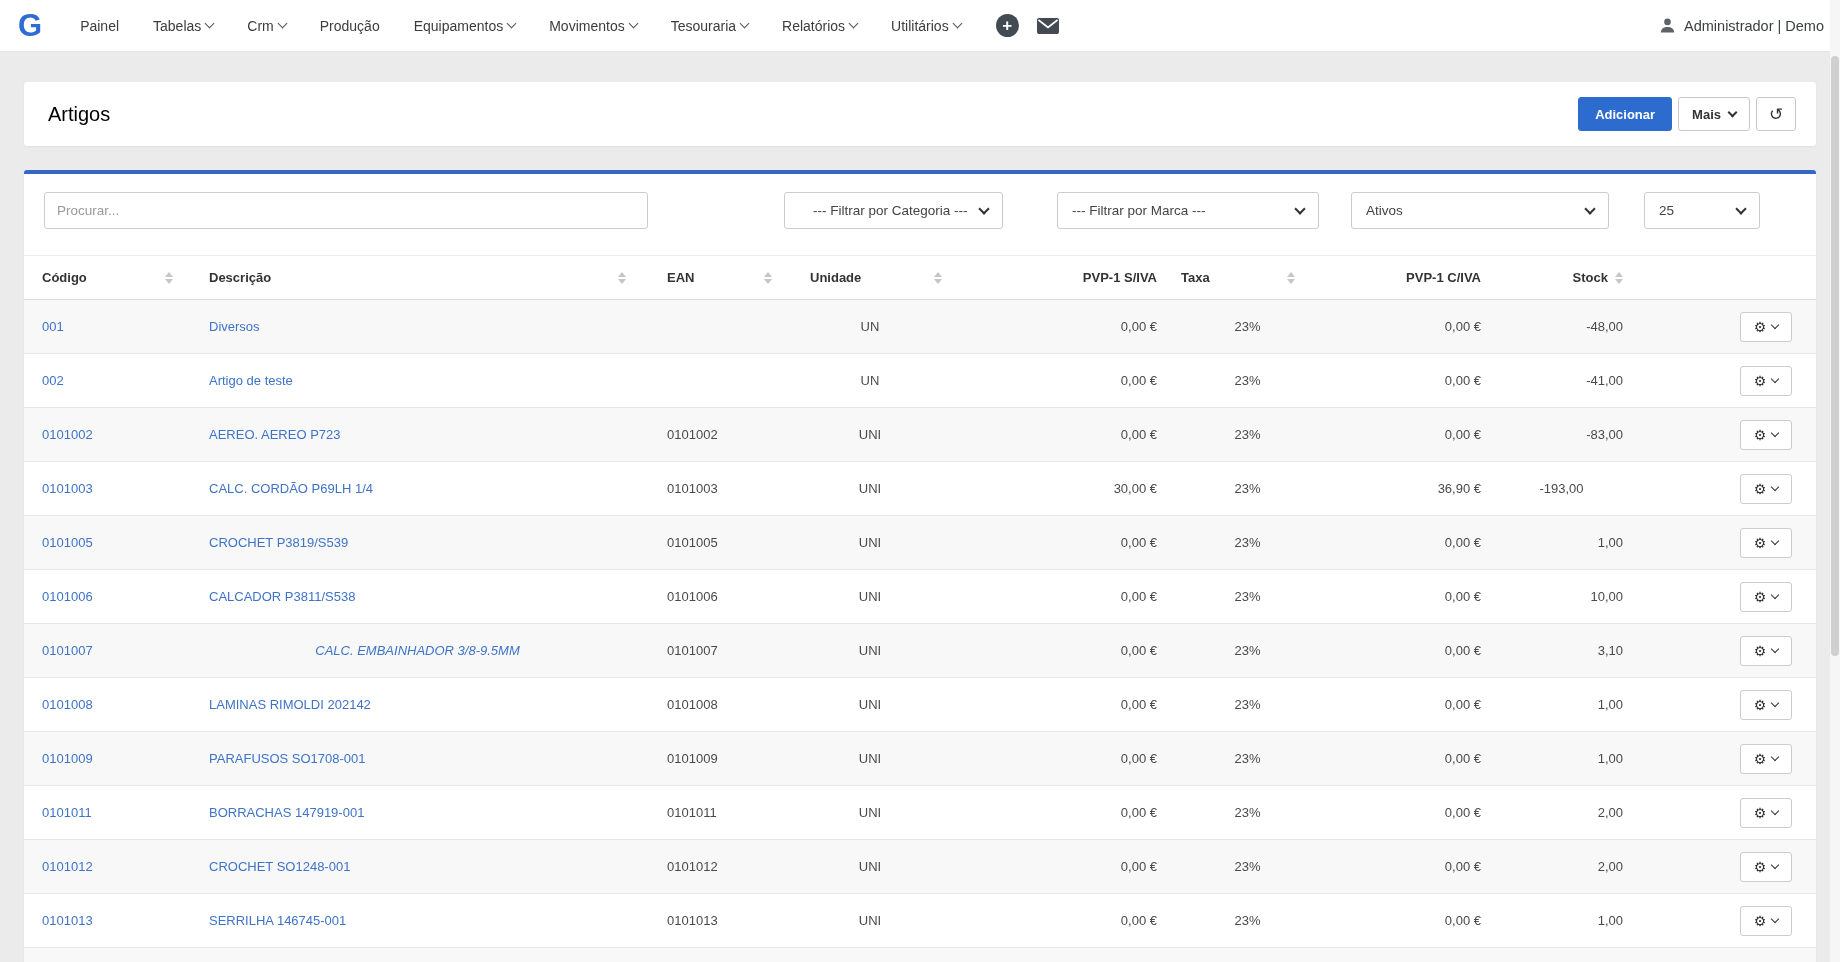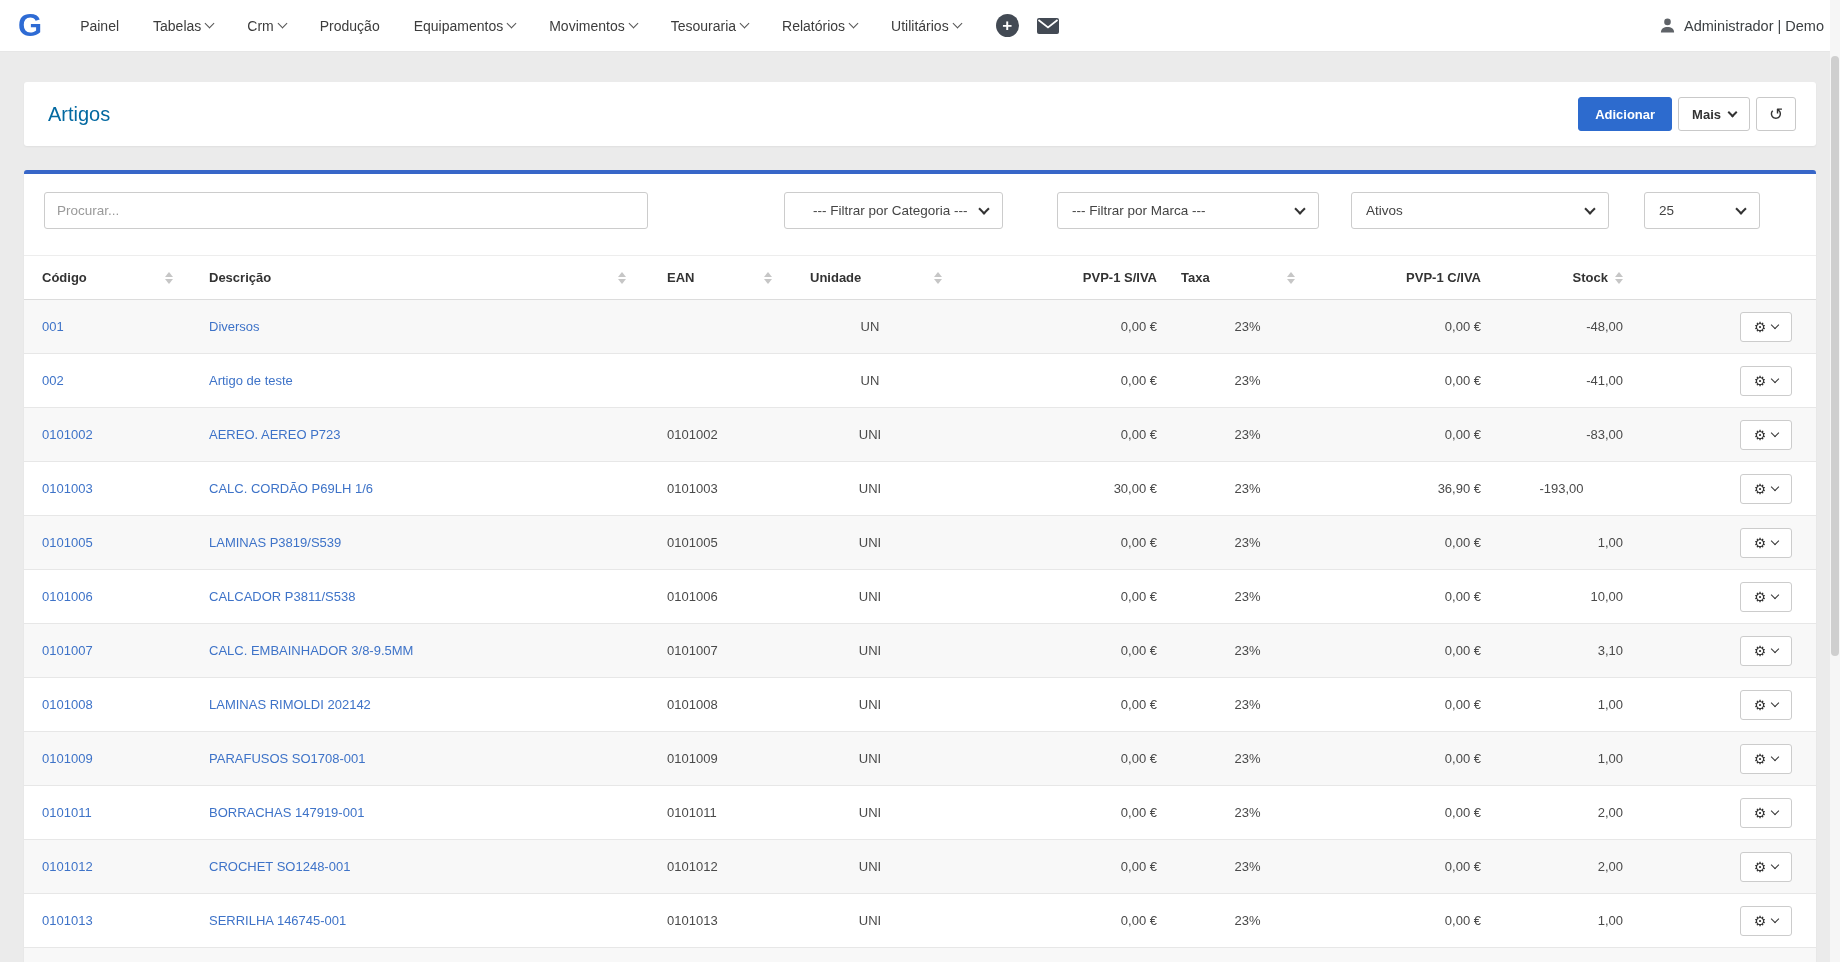--- a/index.html
+++ b/index.html
@@ -40,21 +40,21 @@
   }
   .nav-right { margin-left: auto; display: flex; align-items: center; gap: 8px; cursor: pointer; }
   .nav-user { font-size: 14.5px; color: #3c4043; }
 
   
   .card-head {
     margin: 30px 24px 24px 24px; height: 64px; background: #fff; border-radius: 3px;
     display: flex; align-items: center; padding: 0 20px 0 24px;
     box-shadow: 0 1px 2px rgba(0,0,0,0.05);
   }
-  .page-title { font-size: 20px; color: #0369a1; font-weight: 400; }
+  .page-title { font-size: 20px; color: #000000; font-weight: 400; }
   .head-actions { margin-left: auto; display: flex; align-items: center; gap: 6px; }
   .btn {
     height: 34px; border-radius: 3px; font-size: 13px; font-weight: 700;
     display: inline-flex; align-items: center; justify-content: center;
     cursor: pointer; border: 1px solid transparent; white-space: nowrap;
   }
   .btn-primary { background: #2d6bce; color: #fff; padding: 0 16px; border-color: #2d6bce; margin-left: 40px; }
   .btn-light { background: #fff; color: #333; border-color: #c9c9c9; padding: 0 13px; gap: 8px; }
   .btn-icon { background: #fff; border-color: #c9c9c9; width: 40px; color: #333; font-weight: 400; }
   .btn-caret {
@@ -334,35 +334,35 @@
           <td style="padding: 0px; text-align: center;">23%</td>
           <td style="padding: 0px 19px 0px 0px; text-align: right;">0,00 €</td>
           <td style="padding: 0px 17px 0px 0px; text-align: right;">-83,00</td>
           <td style="padding: 0px 24px 0px 0px; text-align: right;"><button class="gear-btn">
               <span class="gear-glyph">⚙</span>
               <i class="gear-caret"></i>
             </button></td>
         </tr>
         <tr>
           <td style="padding: 0px 10px 0px 18px; text-align: left;"><a class="cell-link">0101003</a></td>
-          <td style="padding: 0px 14px 0px 24px; text-align: left;"><a class="cell-link">CALC. CORDÃO P69LH 1/6</a></td>
+          <td style="padding: 0px 14px 0px 24px; text-align: left;"><a class="cell-link">CALC. CORDÃO P69LH 1/4</a></td>
           <td style="padding: 0px 8px 0px 27px; text-align: left;">0101003</td>
           <td style="padding: 0px; text-align: center;">UNI</td>
           <td style="padding: 0px 18px 0px 0px; text-align: right;">30,00 €</td>
           <td style="padding: 0px; text-align: center;">23%</td>
           <td style="padding: 0px 19px 0px 0px; text-align: right;">36,90 €</td>
           <td style="padding: 0px 17px 0px 0px; text-align: center;">-193,00</td>
           <td style="padding: 0px 24px 0px 0px; text-align: right;"><button class="gear-btn">
               <span class="gear-glyph">⚙</span>
               <i class="gear-caret"></i>
             </button></td>
         </tr>
         <tr>
           <td style="padding: 0px 10px 0px 18px; text-align: left;"><a class="cell-link">0101005</a></td>
-          <td style="padding: 0px 14px 0px 24px; text-align: left;"><a class="cell-link">LAMINAS P3819/S539</a></td>
+          <td style="padding: 0px 14px 0px 24px; text-align: left;"><a class="cell-link">CROCHET P3819/S539</a></td>
           <td style="padding: 0px 8px 0px 27px; text-align: left;">0101005</td>
           <td style="padding: 0px; text-align: center;">UNI</td>
           <td style="padding: 0px 18px 0px 0px; text-align: right;">0,00 €</td>
           <td style="padding: 0px; text-align: center;">23%</td>
           <td style="padding: 0px 19px 0px 0px; text-align: right;">0,00 €</td>
           <td style="padding: 0px 17px 0px 0px; text-align: right;">1,00</td>
           <td style="padding: 0px 24px 0px 0px; text-align: right;"><button class="gear-btn">
               <span class="gear-glyph">⚙</span>
               <i class="gear-caret"></i>
             </button></td>
@@ -376,21 +376,21 @@
           <td style="padding: 0px; text-align: center;">23%</td>
           <td style="padding: 0px 19px 0px 0px; text-align: right;">0,00 €</td>
           <td style="padding: 0px 17px 0px 0px; text-align: right;">10,00</td>
           <td style="padding: 0px 24px 0px 0px; text-align: right;"><button class="gear-btn">
               <span class="gear-glyph">⚙</span>
               <i class="gear-caret"></i>
             </button></td>
         </tr>
         <tr>
           <td style="padding: 0px 10px 0px 18px; text-align: left;"><a class="cell-link">0101007</a></td>
-          <td style="padding: 0px 14px 0px 24px; text-align: left;"><a class="cell-link">CALC. EMBAINHADOR 3/8-9.5MM</a></td>
+          <td style="padding: 0px 14px 0px 24px; text-align: center; font-style: italic;"><a class="cell-link">CALC. EMBAINHADOR 3/8-9.5MM</a></td>
           <td style="padding: 0px 8px 0px 27px; text-align: left;">0101007</td>
           <td style="padding: 0px; text-align: center;">UNI</td>
           <td style="padding: 0px 18px 0px 0px; text-align: right;">0,00 €</td>
           <td style="padding: 0px; text-align: center;">23%</td>
           <td style="padding: 0px 19px 0px 0px; text-align: right;">0,00 €</td>
           <td style="padding: 0px 17px 0px 0px; text-align: right;">3,10</td>
           <td style="padding: 0px 24px 0px 0px; text-align: right;"><button class="gear-btn">
               <span class="gear-glyph">⚙</span>
               <i class="gear-caret"></i>
             </button></td>

